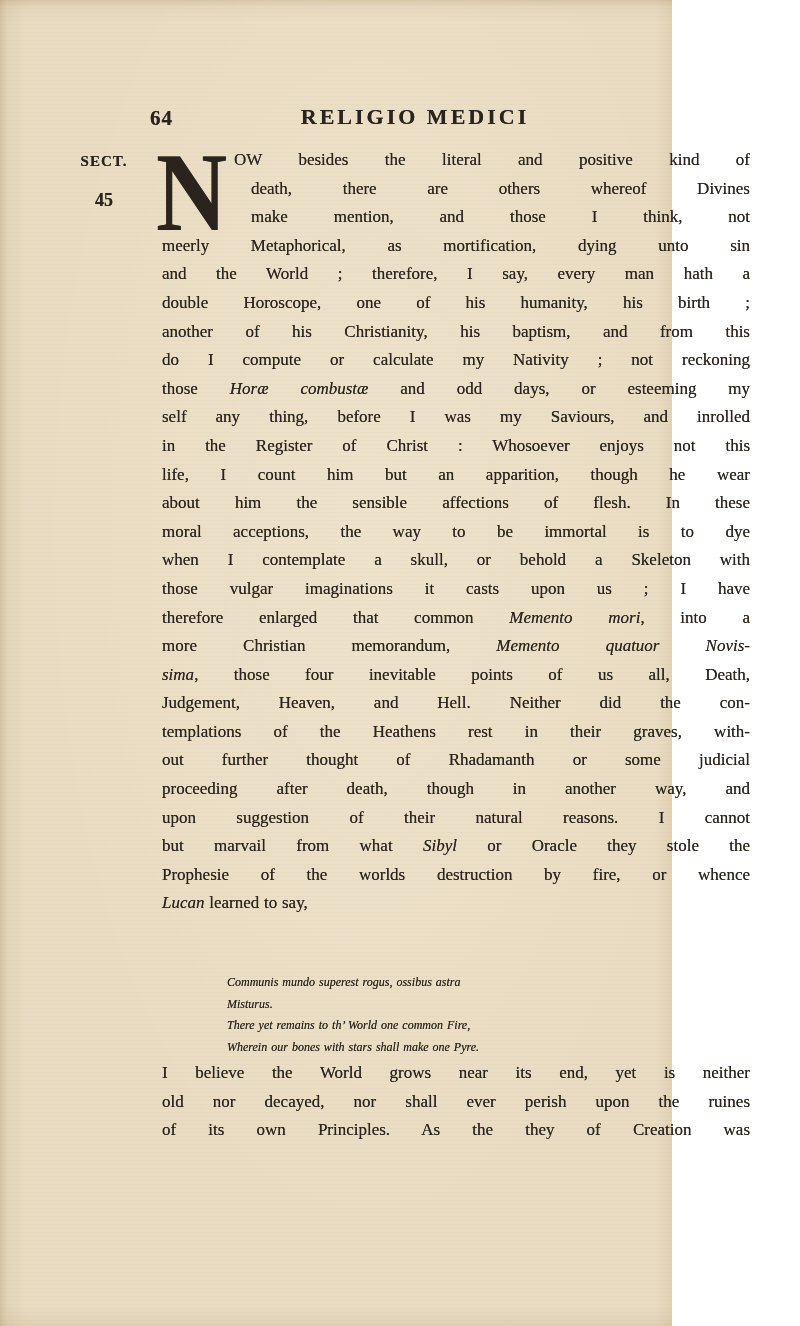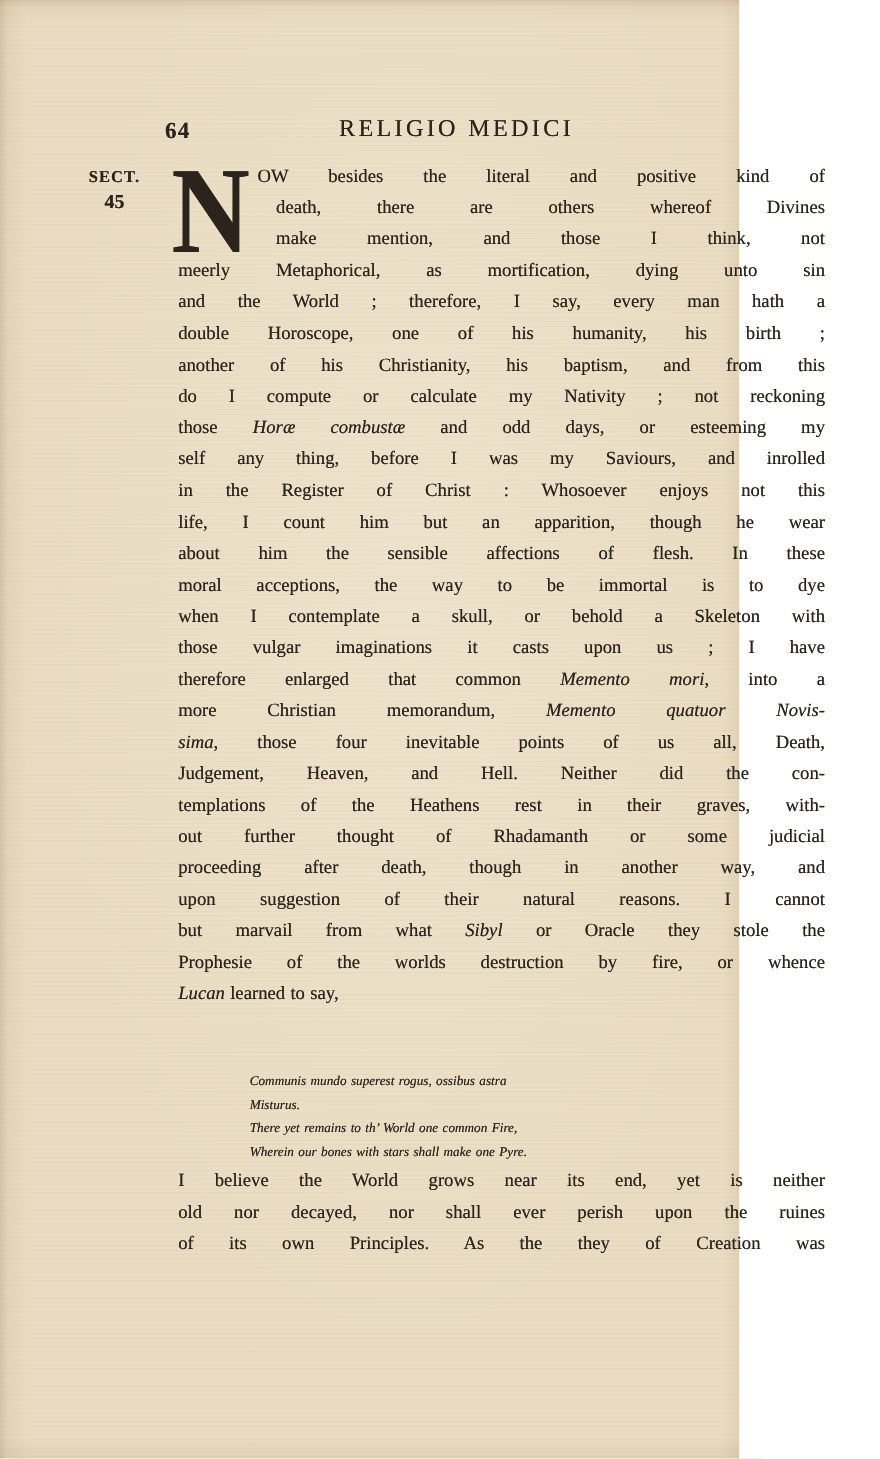--- a/index.html
+++ b/index.html
@@ -23,31 +23,31 @@
   }
   .page * { text-shadow: 0 0 0.5px rgba(42,36,29,0.75); }
 
   
   .folio {
     position: absolute; left: 150px; top: 106px;
     font-size: 21px; font-weight: 700; letter-spacing: 1px;
   }
   .running-title {
     position: absolute; left: 240px; top: 104px; width: 350px;
-    text-align: center; font-size: 22px; font-weight: 400; letter-spacing: 3px;
+    text-align: center; font-size: 22px; font-weight: 700; letter-spacing: 3px;
     white-space: nowrap;
   }
 
   
   .sect {
     position: absolute; left: 64px; top: 153px; width: 80px;
     text-align: center; font-weight: 700;
   }
   .sect .sect-label { font-size: 15px; letter-spacing: 1px; }
-  .sect .sect-number { font-size: 18px; margin-top: 3px; }
+  .sect .sect-number { font-size: 18px; margin-top: 20px; }
 
   
   .dropcap {
     position: absolute; left: 156px; top: 136px;
     font-size: 112px; line-height: 112px; font-weight: 700;
     transform: scaleX(0.88); transform-origin: left top;
     letter-spacing: 0;
   }
 
   

